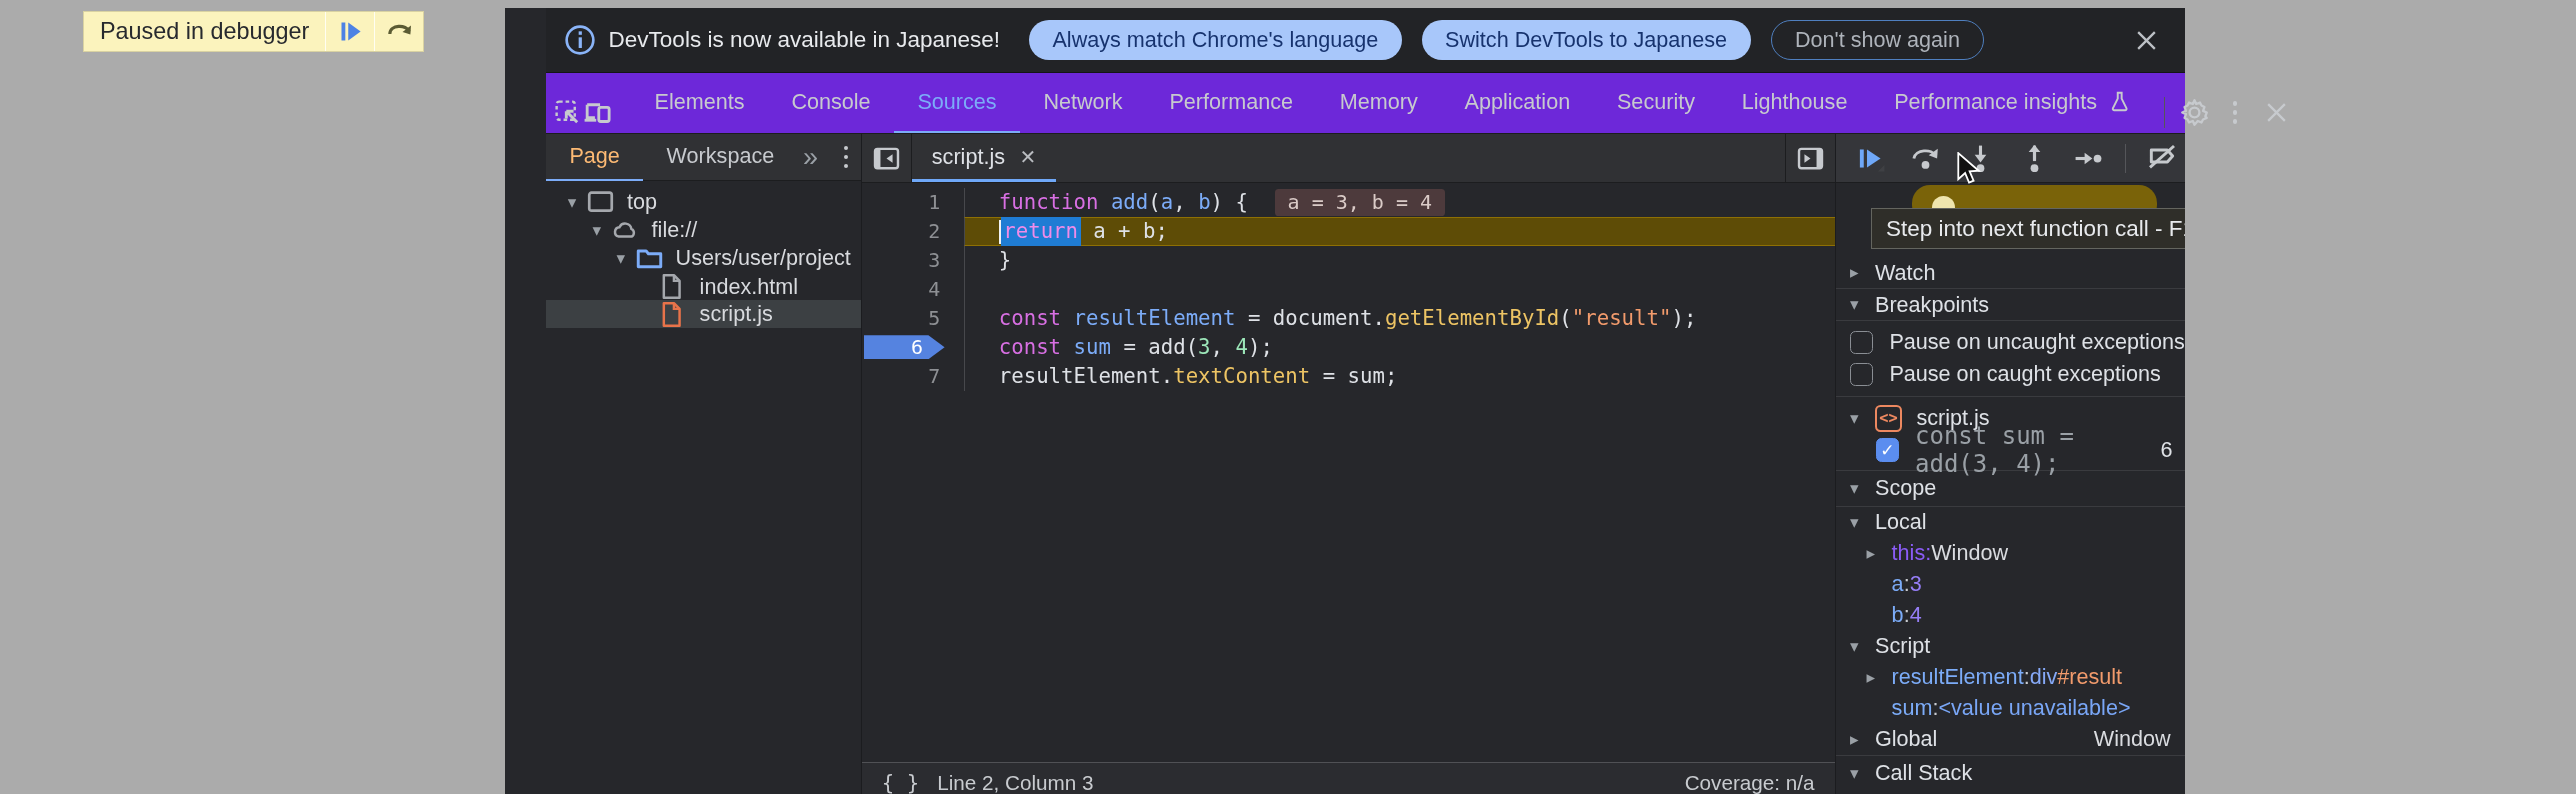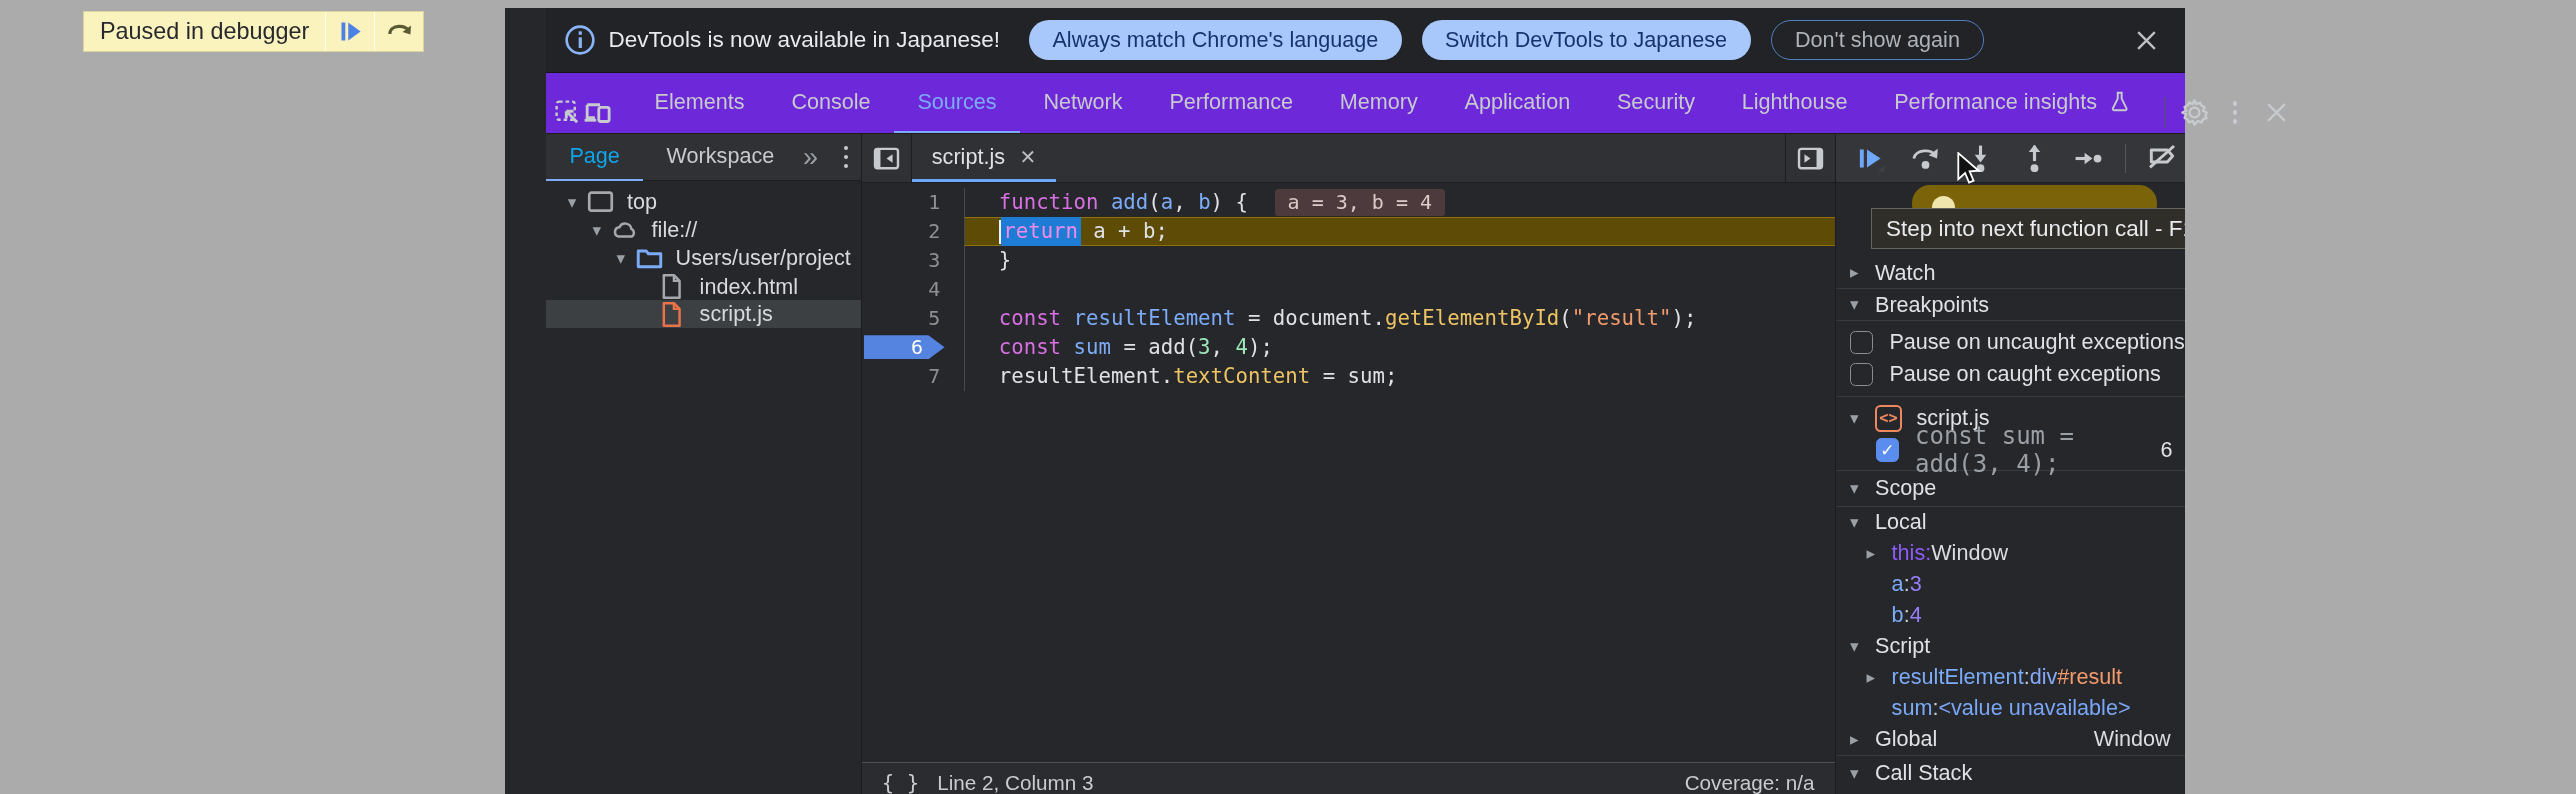--- a/index.html
+++ b/index.html
@@ -36,21 +36,21 @@
   
   .main { display:flex; height:669px; }
   .sidebar { width:411px; border-right:1.8px solid #1B1C1F; display:flex; flex-direction:column; background:#26272B; }
   .editor  { width:1268px; border-right:1.8px solid #1B1C1F; display:flex; flex-direction:column; background:#26272B; }
   .rightpanel { flex:1; display:flex; flex-direction:column; background:#26272B; }
 
   
   .nav-tabs { height:47px; background:#303134; border-bottom:0.9px solid #1C1D1F; display:flex; align-items:center; }
   .nav-tab { height:47px; display:flex; align-items:center; padding:0 23.4px; font-size:21.6px; color:#C7CACE;
              border-bottom:2.7px solid transparent; cursor:pointer; }
-  .nav-tab.active { color:#0ea5e9; border-bottom:2.7px solid #7CACF8; }
+  .nav-tab.active { color:#fdba74; border-bottom:2.7px solid #7CACF8; }
   .nav-more { color:#9AA0A6; font-size:27px; cursor:pointer; padding:0 5.4px; }
   .nav-kebab { margin-left:auto; margin-right:12.6px; cursor:pointer; display:flex; flex-direction:column; gap:4.5px; }
   .nav-kebab i { width:4.5px; height:4.5px; border-radius:50%; background:#C7CACE; }
   .tree { padding-top:7.2px; flex:1; }
   .tree-row { height:28px; display:flex; align-items:center; font-size:21.6px; color:#D8DADE; cursor:pointer; }
   .tree-row.selected { background:#3C4043; }
   .tree-arrow { width:23.4px; text-align:center; color:#9AA0A6; font-size:17px; flex:none; }
   .tree-icon { width:27px; height:27px; margin:0 12.6px 0 3.6px; flex:none; display:flex; align-items:center; }
 
   

